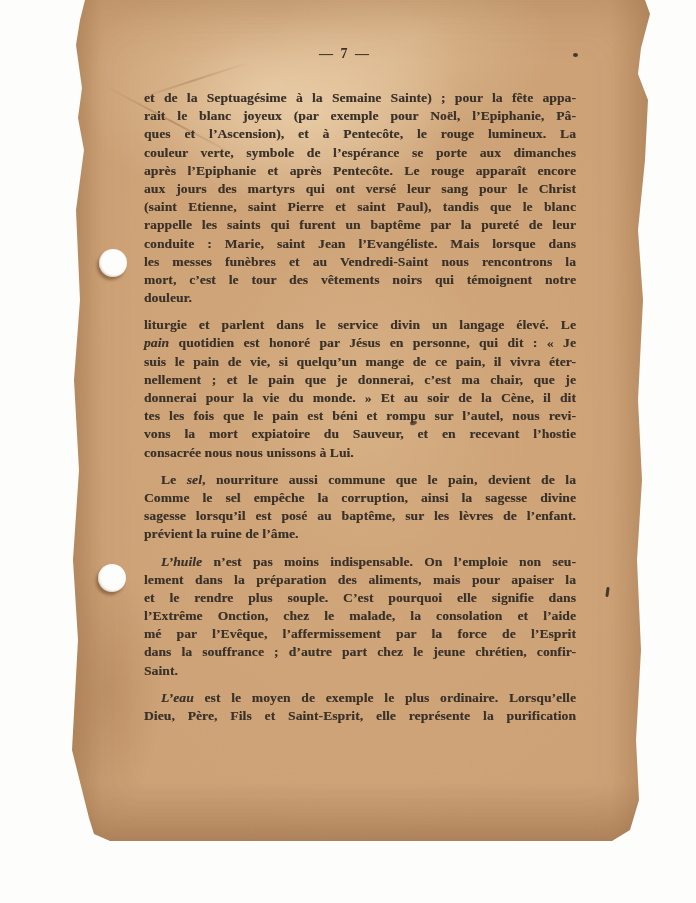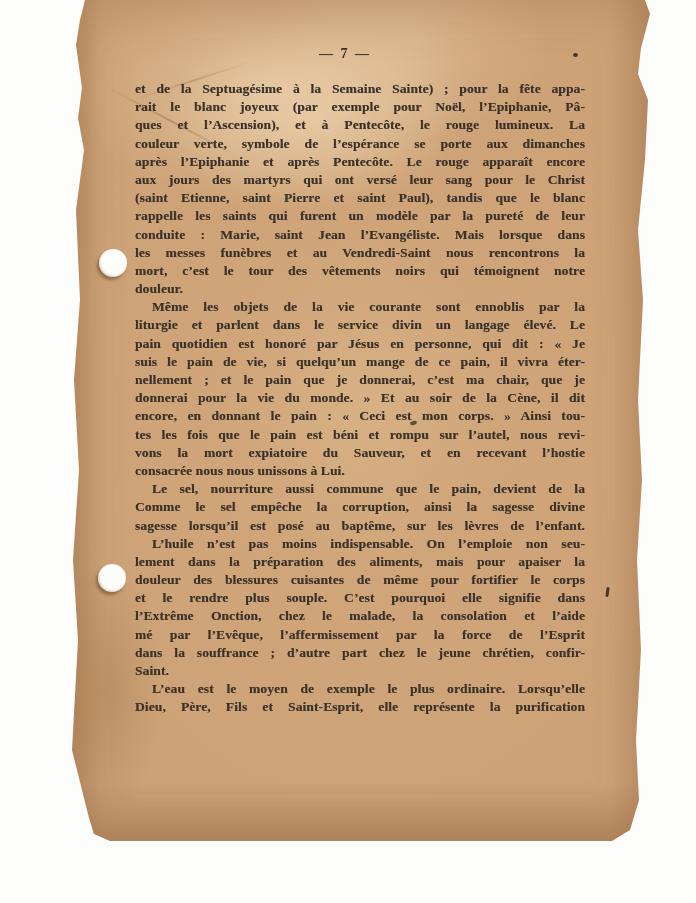--- a/index.html
+++ b/index.html
@@ -66,31 +66,31 @@
   }
   .text-block {
     position: absolute;
     left: 63px; top: 80px; width: 450px;
     font-size: 13.5px;
     font-weight: 700;
     color: #3a3129;
     text-shadow: 0.3px 0.3px 0 rgba(58,49,41,.45);
     letter-spacing: 0.1px;
   }
-  .para { margin: 0; }
+  .para { margin: 9px; }
   .line {
     height: 18.2px;
     line-height: 18.2px;
     text-align: justify;
     text-align-last: justify;
     white-space: normal;
   }
   .line.end { text-align-last: left; }
   .line.indent { text-indent: 17px; }
-  .it { }
+  .it { font-style: italic; }
   .hole {
     position: absolute;
     width: 28px; height: 28px;
     border-radius: 50%;
     background: #fdfdfc;
     box-shadow: -2px 3px 3px rgba(95,62,35,.5), inset 1px -1px 2px rgba(160,120,80,.35);
   }
   .hole1 { left: 27px; top: 249px; }
   .hole2 { left: 26px; top: 564px; }
   .speck { position: absolute; background: #453828; border-radius: 50%; }
@@ -115,47 +115,45 @@
 
     <div class="text-block">
         <div class="para">
           <div class="line"><span>et de la Septuagésime à la Semaine Sainte) ; pour la fête appa-</span></div>
           <div class="line"><span>rait le blanc joyeux (par exemple pour Noël, l’Epiphanie, Pâ-</span></div>
           <div class="line"><span>ques et l’Ascension), et à Pentecôte, le rouge lumineux. La</span></div>
           <div class="line"><span>couleur verte, symbole de l’espérance se porte aux dimanches</span></div>
           <div class="line"><span>après l’Epiphanie et après Pentecôte. Le rouge apparaît encore</span></div>
           <div class="line"><span>aux jours des martyrs qui ont versé leur sang pour le Christ</span></div>
           <div class="line"><span>(saint Etienne, saint Pierre et saint Paul), tandis que le blanc</span></div>
-          <div class="line"><span>rappelle les saints qui furent un modèle par la pureté de leur</span></div>
+          <div class="line"><span>rappelle les saints qui furent un baptême par la pureté de leur</span></div>
           <div class="line"><span>conduite : Marie, saint Jean l’Evangéliste. Mais lorsque dans</span></div>
           <div class="line"><span>les messes funèbres et au Vendredi-Saint nous rencontrons la</span></div>
           <div class="line"><span>mort, c’est le tour des vêtements noirs qui témoignent notre</span></div>
           <div class="line end"><span>douleur.</span></div>
         </div>
         <div class="para">
-          <div class="line indent"><span>Même les objets de la vie courante sont ennoblis par la</span></div>
           <div class="line"><span>liturgie et parlent dans le service divin un langage élevé. Le</span></div>
           <div class="line"><span class="it">pain</span><span> quotidien est honoré par Jésus en personne, qui dit : « Je</span></div>
           <div class="line"><span>suis le pain de vie, si quelqu’un mange de ce pain, il vivra éter-</span></div>
           <div class="line"><span>nellement ; et le pain que je donnerai, c’est ma chair, que je</span></div>
           <div class="line"><span>donnerai pour la vie du monde. » Et au soir de la Cène, il dit</span></div>
-          <div class="line"><span>encore, en donnant le pain : « Ceci est mon corps. » Ainsi tou-</span></div>
           <div class="line"><span>tes les fois que le pain est béni et rompu sur l’autel, nous revi-</span></div>
           <div class="line"><span>vons la mort expiatoire du Sauveur, et en recevant l’hostie</span></div>
           <div class="line end"><span>consacrée nous nous unissons à Lui.</span></div>
         </div>
         <div class="para">
           <div class="line indent"><span>Le </span><span class="it">sel</span><span>, nourriture aussi commune que le pain, devient de la</span></div>
           <div class="line"><span>Comme le sel empêche la corruption, ainsi la sagesse divine</span></div>
           <div class="line"><span>sagesse lorsqu’il est posé au baptême, sur les lèvres de l’enfant.</span></div>
+          <div class="line end"><span>prévient la ruine de l’âme.</span></div>
         </div>
         <div class="para">
           <div class="line indent"><span class="it">L’huile</span><span> n’est pas moins indispensable. On l’emploie non seu-</span></div>
           <div class="line"><span>lement dans la préparation des aliments, mais pour apaiser la</span></div>
-          <div class="line"><span>douleur des blessures cuisantes de même pour fortifier le corps</span></div>
           <div class="line"><span>et le rendre plus souple. C’est pourquoi elle signifie dans</span></div>
           <div class="line"><span>l’Extrême Onction, chez le malade, la consolation et l’aide</span></div>
           <div class="line"><span>mé par l’Evêque, l’affermissement par la force de l’Esprit</span></div>
           <div class="line"><span>dans la souffrance ; d’autre part chez le jeune chrétien, confir-</span></div>
           <div class="line end"><span>Saint.</span></div>
         </div>
         <div class="para">
           <div class="line indent"><span class="it">L’eau</span><span> est le moyen de exemple le plus ordinaire. Lorsqu’elle</span></div>
           <div class="line"><span>Dieu, Père, Fils et Saint-Esprit, elle représente la purification</span></div>
         </div>

